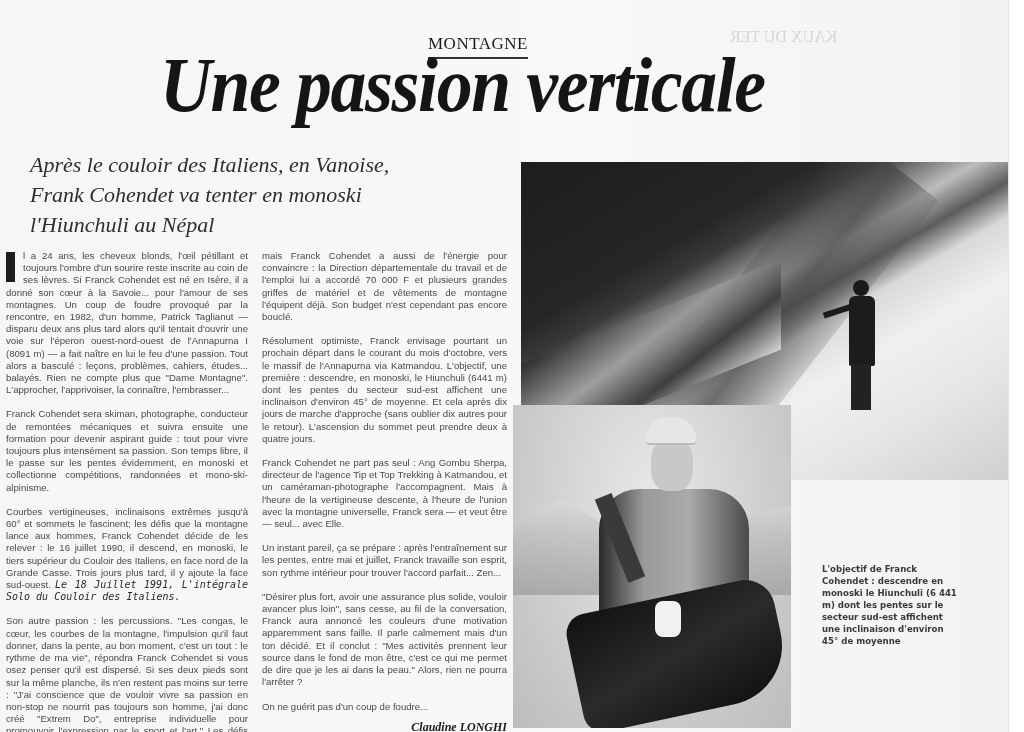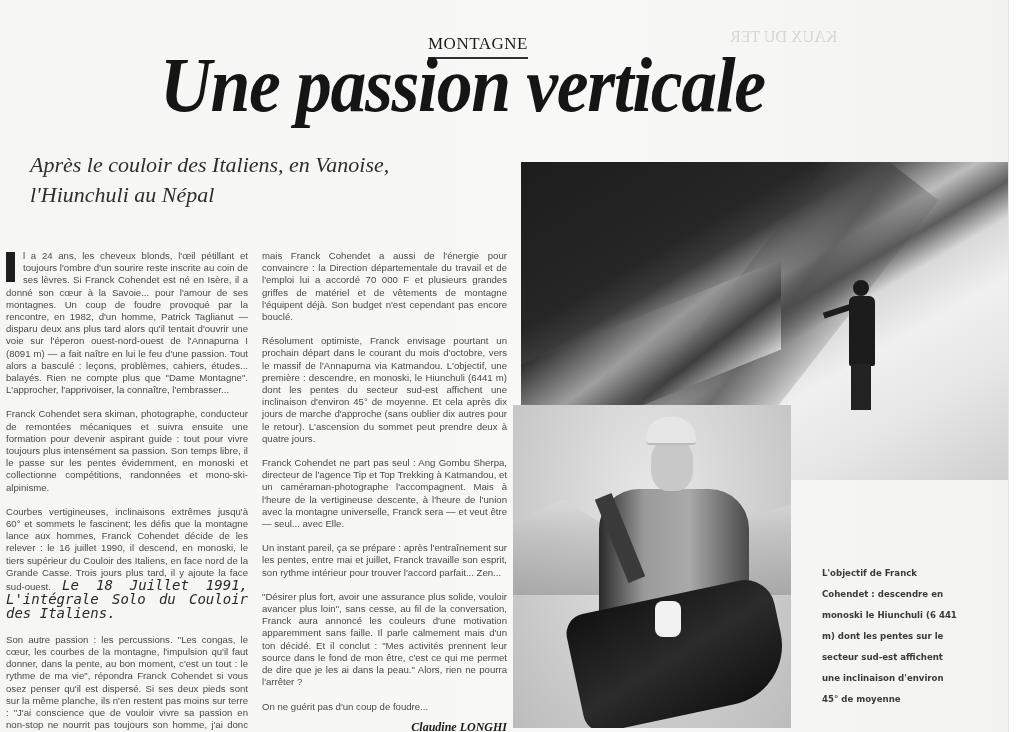--- a/index.html
+++ b/index.html
@@ -47,21 +47,21 @@
   }
   .col p { margin: 0 0 12px 0; }
   .col1 { left: 6px; top: 250px; width: 242px; }
   .col2 { left: 262px; top: 250px; width: 245px; }
   .dropcap {
     float: left; width: 9px; height: 30px; background: #1e1e1e;
     margin: 2px 8px 0 0;
   }
   .handwritten {
     font-family: "DejaVu Sans Mono", monospace; font-style: italic;
-    font-size: 14px; color: #2a2a2a;
+    font-size: 10px; color: #2a2a2a;
   }
   .byline {
     text-align: right; font-family: "Liberation Serif", serif;
     font-style: italic; font-weight: bold; font-size: 12px; color: #1c1c1c;
     margin-top: -4px;
   }
   .photo { position: absolute; overflow: hidden; }
   .photo-skier {
     left: 521px; top: 162px; width: 490px; height: 318px;
     background:
@@ -97,36 +97,37 @@
   }
   .photo-portrait .cap { position: absolute; left: 133px; top: 12px; width: 50px; height: 26px; background: #e6e6e6; border-radius: 22px 22px 4px 4px; border-bottom: 2px solid #bbb; }
   .photo-portrait .face { position: absolute; left: 138px; top: 34px; width: 42px; height: 52px; background: #c8c8c8; border-radius: 40%; }
   .photo-portrait .torso { position: absolute; left: 86px; top: 84px; width: 150px; height: 140px; background: linear-gradient(90deg, #2a2a2a 0%, #9a9a9a 30%, #aaaaaa 60%, #4a4a4a 100%); border-radius: 40px 40px 10px 10px; }
   .photo-portrait .boots { position: absolute; left: 60px; top: 190px; width: 210px; height: 120px; background: linear-gradient(160deg, #111 0%, #2b2b2b 50%, #0e0e0e 100%); border-radius: 20px 30px 60px 20px; transform: rotate(-12deg); }
   .photo-portrait .trophy { position: absolute; left: 98px; top: 88px; width: 18px; height: 90px; background: #3a3a3a; transform: rotate(-22deg); }
   .photo-portrait .glove { position: absolute; left: 142px; top: 196px; width: 26px; height: 36px; background: #f2f2f2; border-radius: 8px; }
   .caption {
     position: absolute; left: 822px; top: 563px; width: 140px;
     font-family: "DejaVu Sans", sans-serif; font-weight: bold;
-    font-size: 8.6px; line-height: 21px; color: #3a3a3a;
+    font-size: 8.6px; line-height: 12px; color: #3a3a3a;
   }
 </style>
 </head>
 <body>
 
 <div class="page">
 
   <div class="bleed" style="left:730px;top:28px;font-size:16px;">KAUX DU TER</div>
 
   <div class="kicker">MONTAGNE</div>
 
   <div class="headline">Une passion verticale</div>
 
   <div class="deck">
     <div>Après le couloir des Italiens, en Vanoise,</div>
+    <div>Frank Cohendet va tenter en monoski</div>
     <div>l'Hiunchuli au Népal</div>
   </div>
 
   <div class="col col1">
     <p><span class="dropcap"></span><span>l a 24 ans, les cheveux blonds, l'œil pétillant et toujours l'ombre d'un sourire reste inscrite au coin de ses lèvres. Si Franck Cohendet est né en Isère, il a donné son cœur à la Savoie... pour l'amour de ses montagnes. Un coup de foudre provoqué par la rencontre, en 1982, d'un homme, Patrick Taglianut — disparu deux ans plus tard alors qu'il tentait d'ouvrir une voie sur l'éperon ouest-nord-ouest de l'Annapurna I (8091 m) — a fait naître en lui le feu d'une passion. Tout alors a basculé : leçons, problèmes, cahiers, études... balayés. Rien ne compte plus que "Dame Montagne". L'approcher, l'apprivoiser, la connaître, l'embrasser...</span></p>
     <p>Franck Cohendet sera skiman, photographe, conducteur de remontées mécaniques et suivra ensuite une formation pour devenir aspirant guide : tout pour vivre toujours plus intensément sa passion. Son temps libre, il le passe sur les pentes évidemment, en monoski et collectionne compétitions, randonnées et mono-ski-alpinisme.</p>
     <p><span>Courbes vertigineuses, inclinaisons extrêmes jusqu'à 60° et sommets le fascinent; les défis que la montagne lance aux hommes, Franck Cohendet décide de les relever : le 16 juillet 1990, il descend, en monoski, le tiers supérieur du Couloir des Italiens, en face nord de la Grande Casse. Trois jours plus tard, il y ajoute la face sud-ouest.</span> <span class="handwritten">Le 18 Juillet 1991, L'intégrale Solo du Couloir des Italiens.</span></p>
     <p>Son autre passion : les percussions. "Les congas, le cœur, les courbes de la montagne, l'impulsion qu'il faut donner, dans la pente, au bon moment, c'est un tout : le rythme de ma vie", répondra Franck Cohendet si vous osez penser qu'il est dispersé. Si ses deux pieds sont sur la même planche, ils n'en restent pas moins sur terre : "J'ai conscience que de vouloir vivre sa passion en non-stop ne nourrit pas toujours son homme, j'ai donc créé "Extrem Do", entreprise individuelle pour promouvoir l'expression par le sport et l'art." Les défis coûtent chers en effet,</p>
   </div>
 

